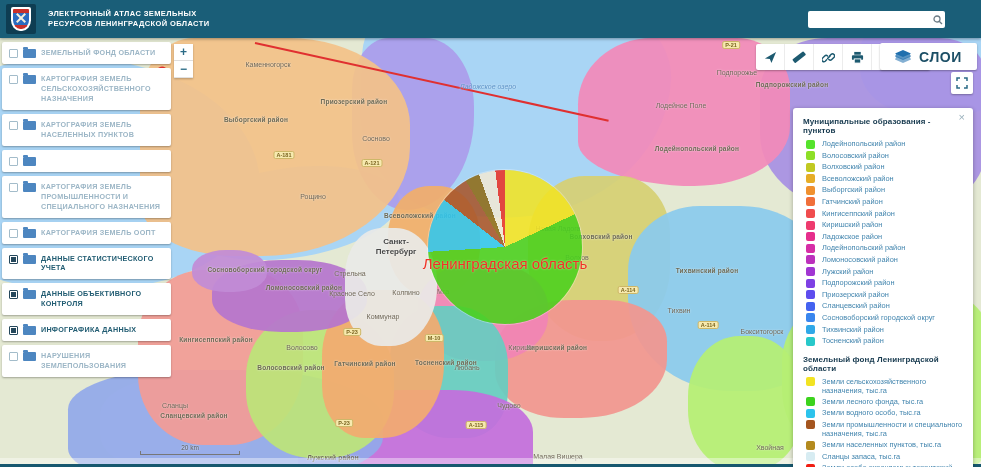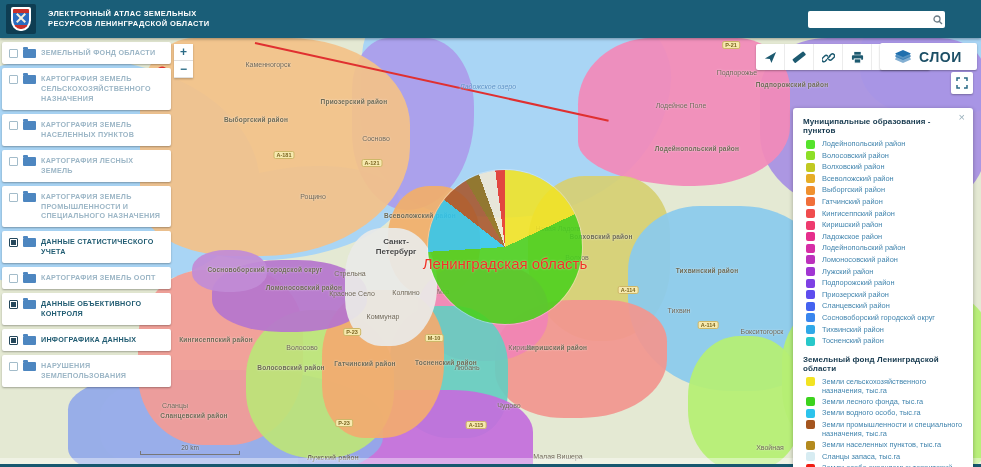--- a/index.html
+++ b/index.html
@@ -267,39 +267,38 @@
 
       <div class="card">
         <span class="cb"></span>
         <span class="ic folder"></span>
         <span class="lbl">КАРТОГРАФИЯ ЗЕМЕЛЬ НАСЕЛЕННЫХ ПУНКТОВ</span>
       </div>
 
       <div class="card">
         <span class="cb"></span>
         <span class="ic folder"></span>
-        <span class="lbl">КАРТОГРАФИЯ ЛЕСНЫХ ЗЕМЕЛЬ</span>
       </div>
 
       <div class="card">
         <span class="cb"></span>
         <span class="ic folder"></span>
         <span class="lbl">КАРТОГРАФИЯ ЗЕМЕЛЬ ПРОМЫШЛЕННОСТИ И СПЕЦИАЛЬНОГО НАЗНАЧЕНИЯ</span>
       </div>
 
+      <div class="card">
+        <span class="cb"></span>
+        <span class="ic folder"></span>
+        <span class="lbl">КАРТОГРАФИЯ ЗЕМЕЛЬ ООПТ</span>
+      </div>
+
       <div class="card checked">
         <span class="cb"></span>
         <span class="ic folder"></span>
         <span class="lbl">ДАННЫЕ СТАТИСТИЧЕСКОГО УЧЕТА</span>
-      </div>
-
-      <div class="card">
-        <span class="cb"></span>
-        <span class="ic folder"></span>
-        <span class="lbl">КАРТОГРАФИЯ ЗЕМЕЛЬ ООПТ</span>
       </div>
 
       <div class="card checked">
         <span class="cb"></span>
         <span class="ic folder"></span>
         <span class="lbl">ДАННЫЕ ОБЪЕКТИВНОГО КОНТРОЛЯ</span>
       </div>
 
       <div class="card checked">
         <span class="cb"></span>

